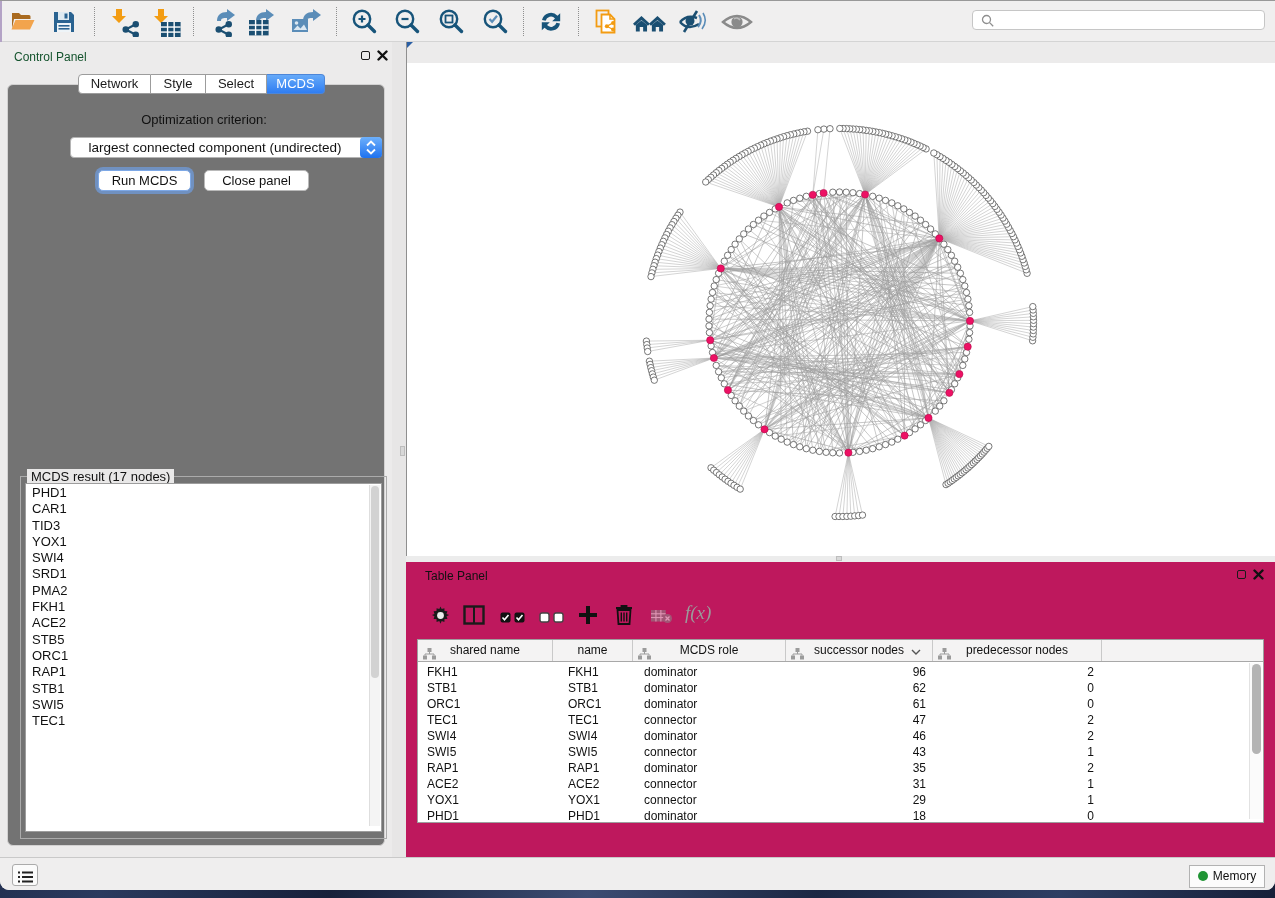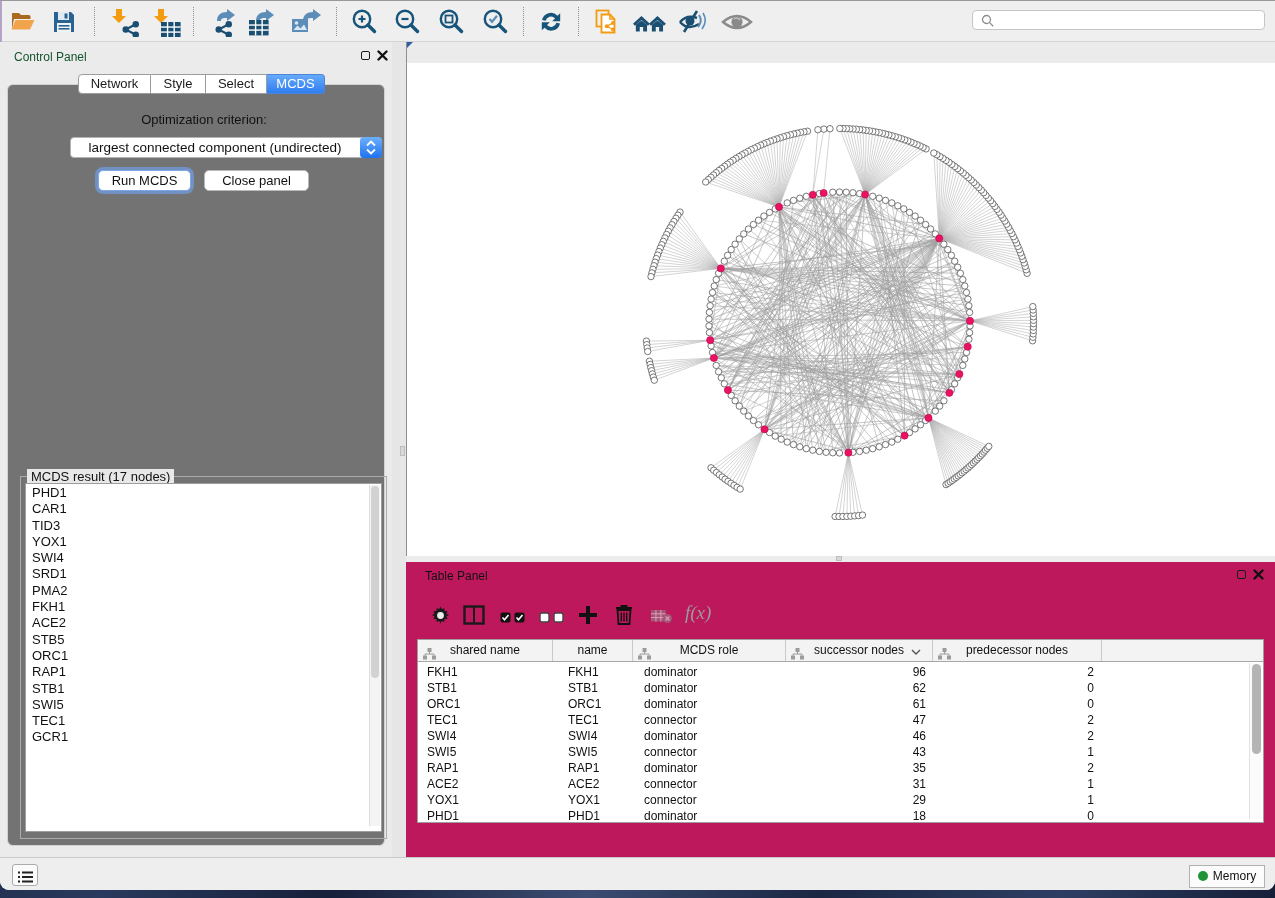--- a/index.html
+++ b/index.html
@@ -240,21 +240,20 @@
             <div style="height:16.3px;line-height:16.3px">SRD1</div>
             <div style="height:16.3px;line-height:16.3px">PMA2</div>
             <div style="height:16.3px;line-height:16.3px">FKH1</div>
             <div style="height:16.3px;line-height:16.3px">ACE2</div>
             <div style="height:16.3px;line-height:16.3px">STB5</div>
             <div style="height:16.3px;line-height:16.3px">ORC1</div>
             <div style="height:16.3px;line-height:16.3px">RAP1</div>
             <div style="height:16.3px;line-height:16.3px">STB1</div>
             <div style="height:16.3px;line-height:16.3px">SWI5</div>
             <div style="height:16.3px;line-height:16.3px">TEC1</div>
-            <div style="height:16.3px;line-height:16.3px">GCR1</div>
           <div class="sc">
               <i></i>
             </div>
         </div>
       </div>
     </div>
   </div>
 
   <div id="split-v">
       <div style="position:absolute;left:8px;top:404px;width:5px;height:10px;border:1px solid #bdbdbd;background:#d8d8d8"></div>

